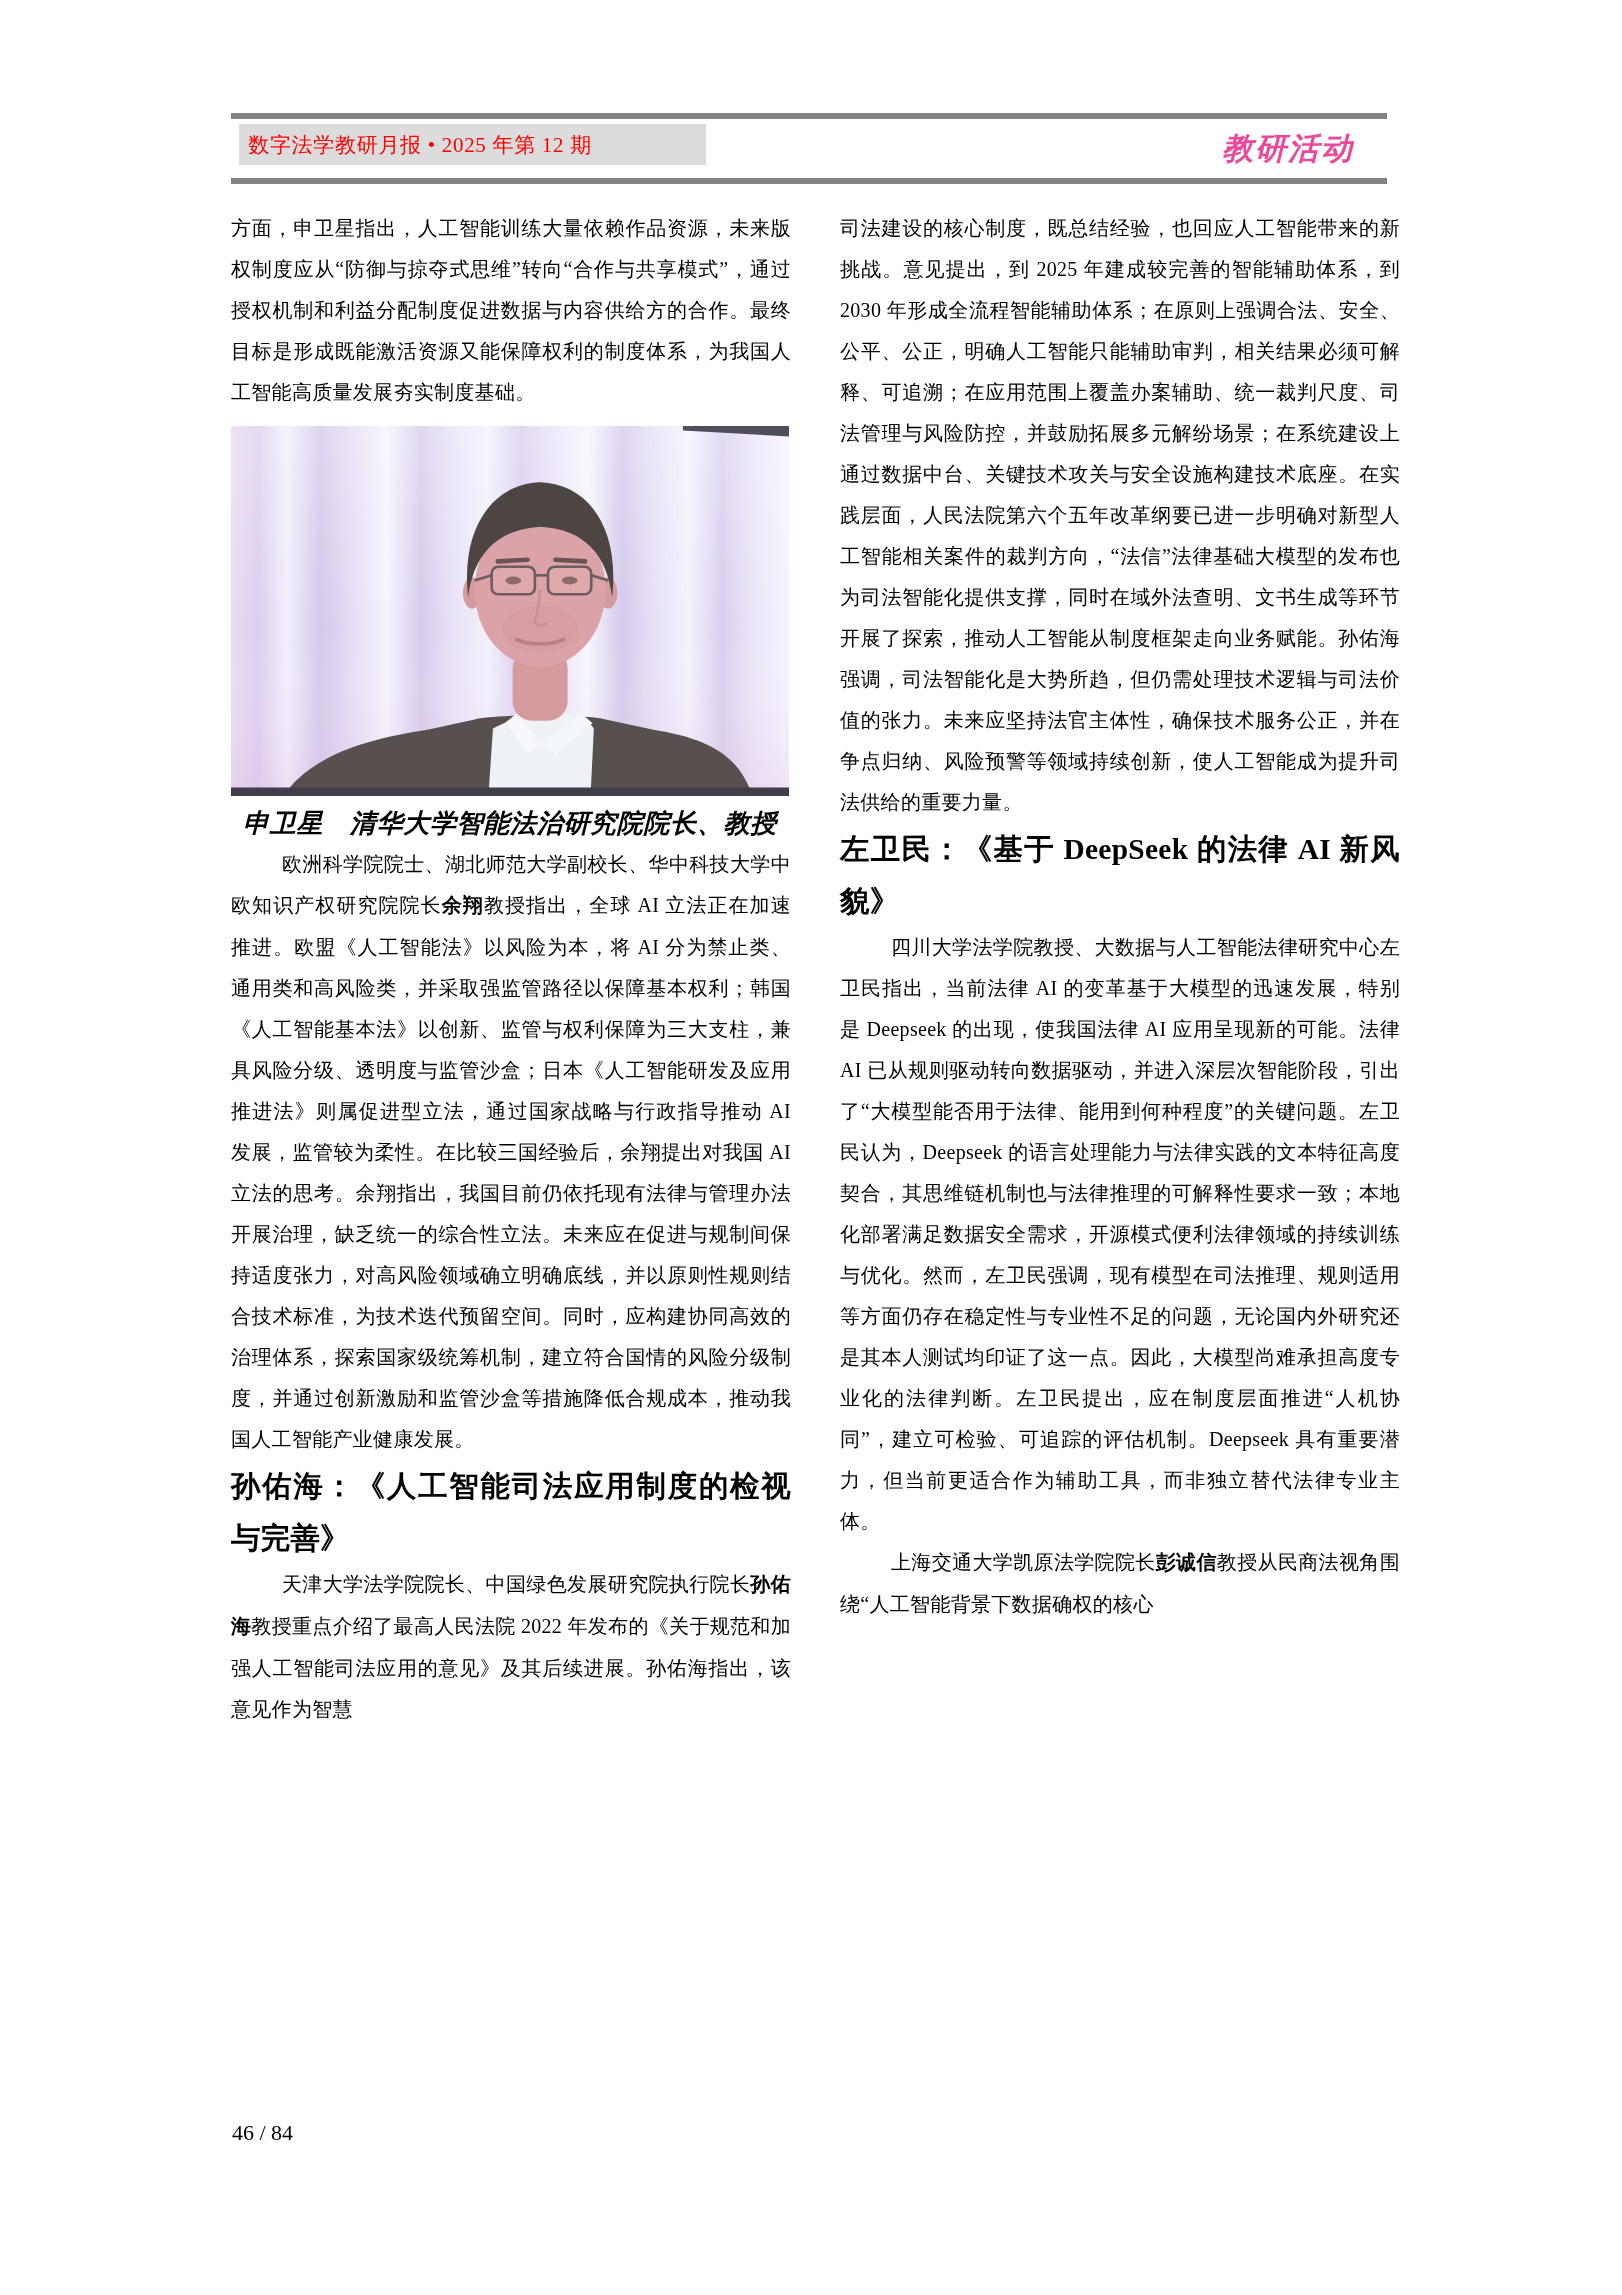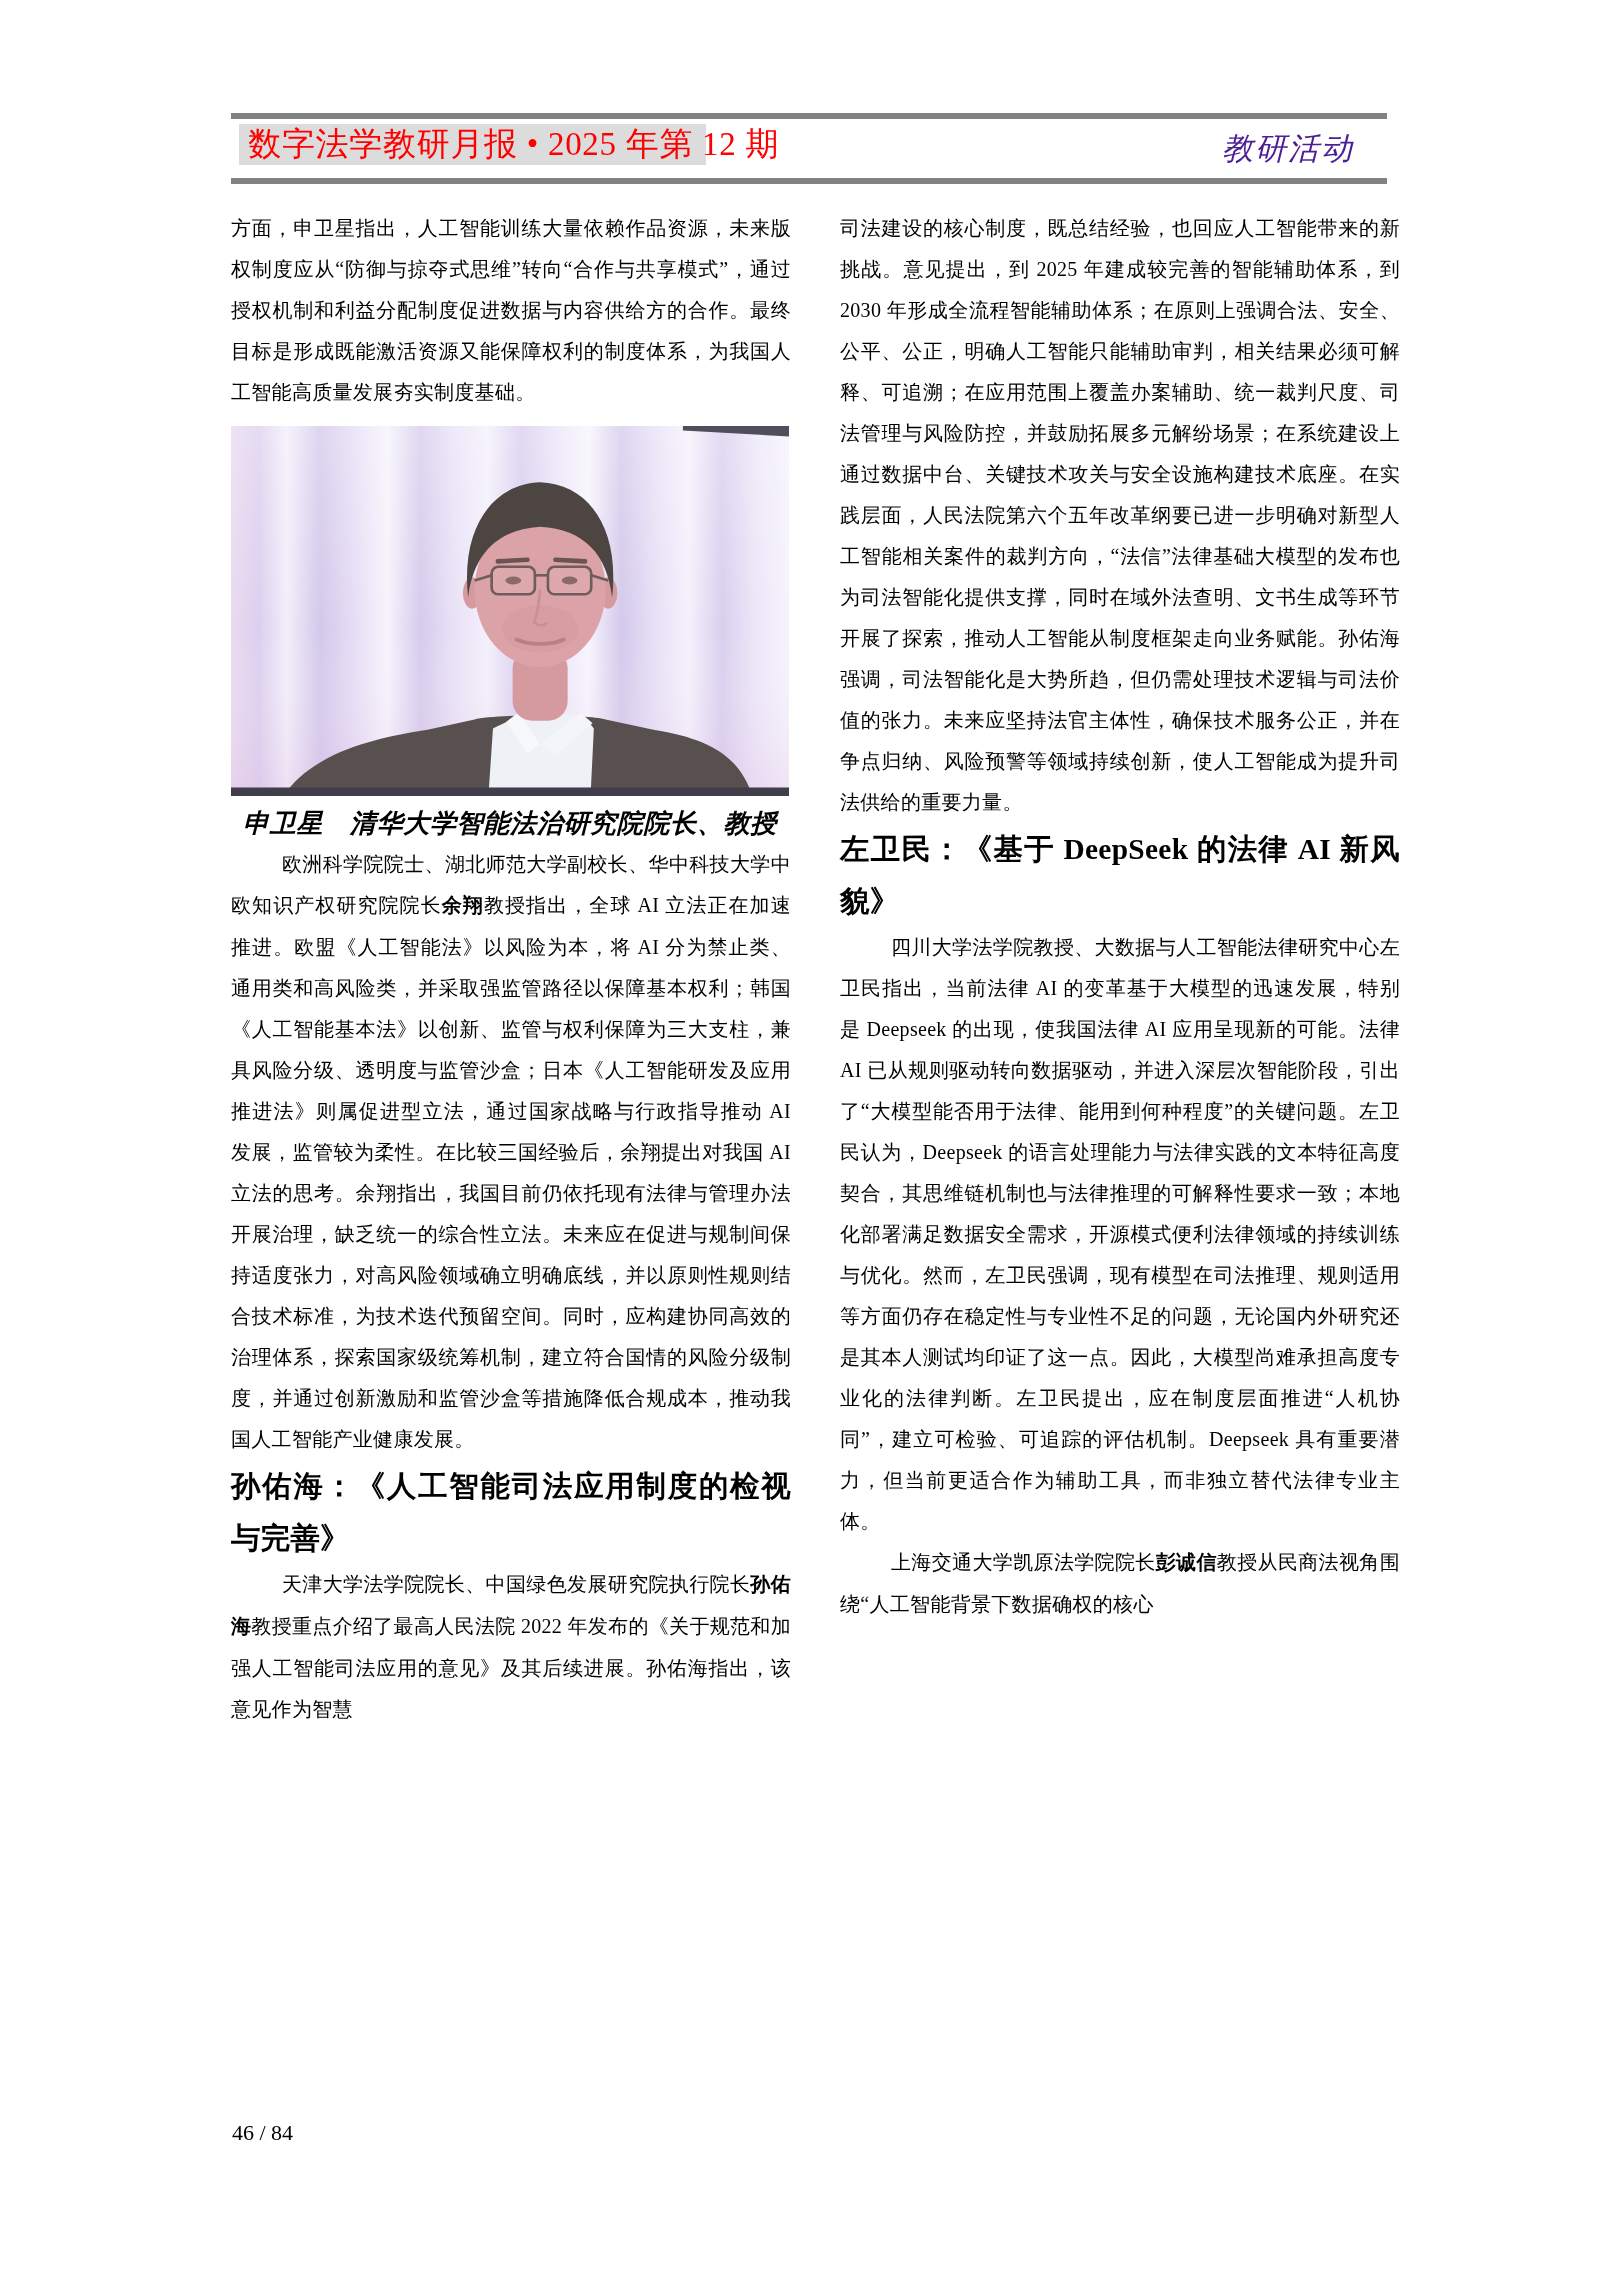--- a/index.html
+++ b/index.html
@@ -29,33 +29,33 @@
     width: 467px;
     height: 41px;
     background: #dcdcdc;
     display: flex;
     align-items: center;
     box-sizing: border-box;
     padding-left: 9.2px;
   }
   .masthead-title {
     color: #fe0000;
-    font-size: 33px;
+    font-size: 21px;
     white-space: nowrap;
     letter-spacing: 0.7px;
   }
   .section-label {
     position: absolute;
     top: 128px;
     right: 269px;
     font-size: 31px;
-    font-weight: normal;
+    font-weight: bold;
     font-style: italic;
     letter-spacing: 2px;
-    color: #4c1d95;
+    color: #ec4899;
   }
 
   .col {
     position: absolute;
     top: 208px;
     width: 560px;
   }
   .col-left  { left: 231px; }
   .col-right { left: 840px; }
 

